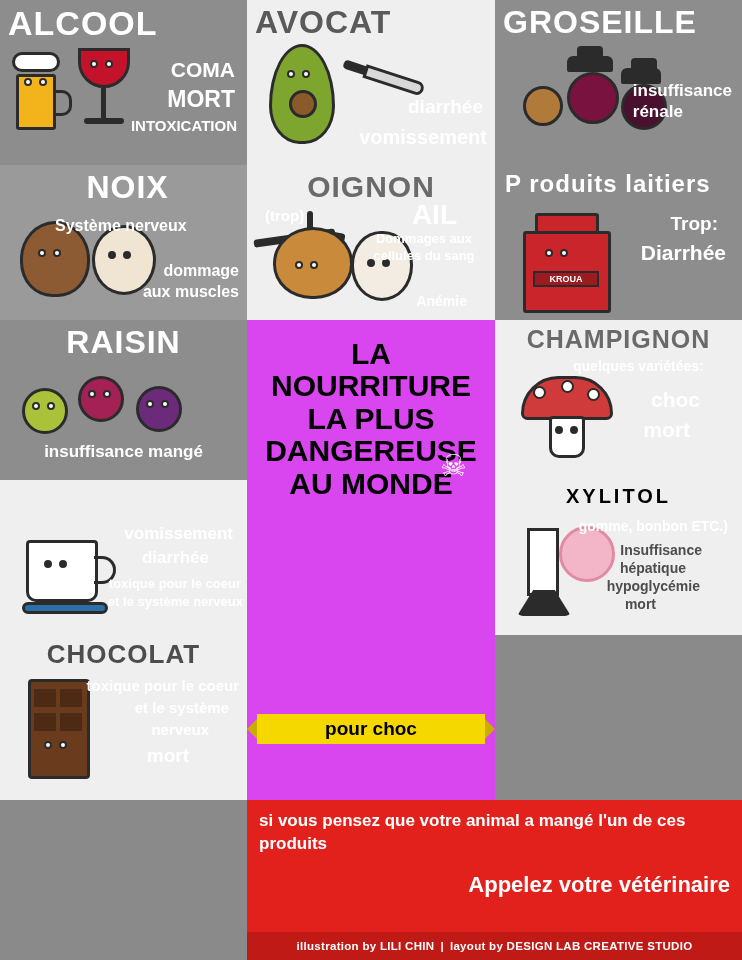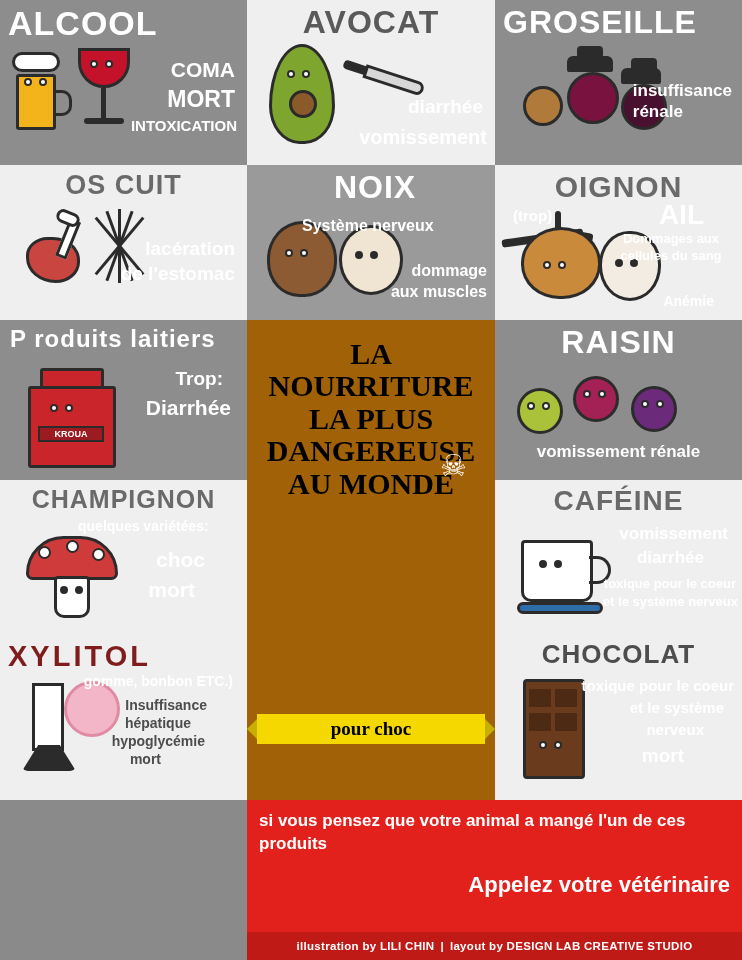--- a/index.html
+++ b/index.html
@@ -32,21 +32,21 @@
   }
   .title-white { color: #ffffff; }
   .title-dark  { color: #4d4d4d; }
 
   
   .c-alcool .title { font-size: 34px; text-align: left; }
   .c-alcool .t1 { position: absolute; right: 12px; top: 58px; font-size: 21px; font-weight: bold; color:#fff; }
   .c-alcool .t2 { position: absolute; right: 12px; top: 86px; font-size: 23px; font-weight: bold; color:#fff; }
   .c-alcool .t3 { position: absolute; right: 10px; top: 117px; font-size: 15px; font-weight: bold; color:#fff; }
 
-  .c-avocat .title { font-size: 32px; text-align: center; color:#5a5a5a; }
+  .c-avocat .title { font-size: 32px; color:#5a5a5a; }
   .c-avocat .t1 { position: absolute; right: 12px; top: 96px; font-size: 19px; font-weight: bold; color:#fff; }
   .c-avocat .t2 { position: absolute; right: 8px; top: 126px; font-size: 20px; font-weight: bold; color:#fff; }
 
   .c-groseille .title { font-size: 32px; text-align: left; }
   .c-groseille .t1 { position: absolute; right: 10px; top: 80px; font-size: 17px; font-weight: bold; color:#fff; line-height:1.25; }
 
   .c-oscuit .title { font-size: 27px; text-align: center; color:#fff; }
   .c-oscuit .t1 { position: absolute; right: 12px; top: 72px; font-size: 19px; font-weight: bold; color:#fff; line-height: 1.3; text-align: right;}
 
   .c-noix .title { font-size: 32px; text-align: center; }
@@ -74,40 +74,39 @@
   .c-grasse .title { font-size: 19px; text-align: center; }
   .c-grasse .t1 { position: absolute; right: 12px; top: 52px; font-size: 17px; font-weight: bold; color:#fff;}
   .c-grasse .t2 { position: absolute; right: 4px; top: 74px; font-size: 17px; font-weight: bold; color:#fff;}
 
   .c-cafeine .title { font-size: 28px; text-align: center; }
   .c-cafeine .t1 { position: absolute; right: 14px; top: 44px; font-size: 17px; font-weight: bold; color:#fff;}
   .c-cafeine .t2 { position: absolute; right: 38px; top: 68px; font-size: 17px; font-weight: bold; color:#fff;}
   .c-cafeine .t3 { position: absolute; right: 6px; top: 96px; font-size: 13px; font-weight: bold; color:#fff;}
   .c-cafeine .t4 { position: absolute; right: 4px; top: 114px; font-size: 13px; font-weight: bold; color:#fff;}
 
-  .c-xylitol .title { font-size: 29px; color:#7f1d1d; letter-spacing: 3px;}
+  .c-xylitol .title { font-size: 20px; text-align: center; color:#000000; letter-spacing: 3px;}
   .c-xylitol .t1 { position: absolute; right: 14px; top: 38px; font-size: 14px; font-weight: bold; color:#fff;}
   .c-xylitol .t2 { position: absolute; right: 40px; top: 62px; font-size: 14px; font-weight: bold; color:#4d4d4d;}
   .c-xylitol .t3 { position: absolute; right: 56px; top: 80px; font-size: 14px; font-weight: bold; color:#4d4d4d;}
   .c-xylitol .t4 { position: absolute; right: 42px; top: 98px; font-size: 14px; font-weight: bold; color:#4d4d4d;}
   .c-xylitol .t5 { position: absolute; right: 86px; top: 116px; font-size: 14px; font-weight: bold; color:#4d4d4d;}
 
   .c-chocolat .title { font-size: 26px; text-align: center; color:#4d4d4d; letter-spacing: 1px;}
   .c-chocolat .t1 { position: absolute; right: 8px; top: 42px; font-size: 15px; font-weight: bold; color:#fff;}
   .c-chocolat .t2 { position: absolute; right: 18px; top: 64px; font-size: 15px; font-weight: bold; color:#fff;}
   .c-chocolat .t3 { position: absolute; right: 38px; top: 86px; font-size: 15px; font-weight: bold; color:#fff;}
   .c-chocolat .t4 { position: absolute; right: 58px; top: 110px; font-size: 19px; font-weight: bold; color:#fff;}
 
   
   .center-panel {
     grid-column: 2; grid-row: 3 / span 3;
-    background: #a16207;
+    background: #d946ef;
     position: relative;
     padding: 8px 10px;
-    font-family: Liberation Serif, serif;
   }
   .center-panel .line {
     color:#000; font-weight: bold; text-align:center;
     font-size: 30px; line-height: 1.08; letter-spacing: 0px;
   }
   .center-panel .lines { margin-top: 10px; }
   .center-panel .l-la    { font-size: 30px; }
   .center-panel .l-nour  { font-size: 30px; }
   .center-panel .l-plus  { font-size: 30px; }
   .center-panel .l-dang  { font-size: 30px; }
@@ -288,39 +287,20 @@
       <div class="berry b3"></div>
       <div class="hat" style="left:44px; top:-2px;"></div>
       <div class="hat" style="left:98px; top:10px; width:40px;"></div>
     </div>
     <div class="t1">
       <span>insuffisance</span><br>
       <span>rénale</span>
     </div>
   </div>
 
-  <div class="cell bg-light c-oscuit">
-    <div class="title" style="color:#6a6a6a;">OS CUIT</div>
-    <div class="art bone">
-      <div class="meat"></div>
-        <div class="stick"></div>
-        <div class="knob"></div>
-    </div>
-    <div class="art splinter">
-      <i></i>
-        <i></i>
-        <i></i>
-        <i></i>
-        <i></i>
-    </div>
-    <div class="t1">
-      <span>lacération</span><br>
-      <span>de l'estomac</span>
-    </div>
-  </div>
 
   <div class="cell bg-mid c-noix">
     <div class="title title-white">NOIX</div>
     <div class="art walnut">
       <div class="sh"></div>
       <div class="eyes" style="left:18px; top:28px;">
           <span class="eye"></span>
           <span class="eye"></span>
         </div>
     </div>
@@ -406,21 +386,21 @@
         </div>
       <div class="eyes" style="left:72px; top:24px;">
           <span class="eye"></span>
           <span class="eye"></span>
         </div>
       <div class="eyes" style="left:130px; top:34px;">
           <span class="eye"></span>
           <span class="eye"></span>
         </div>
     </div>
-    <div class="t1">vomissement rénale</div>
+    <div class="t1">insuffisance mangé</div>
   </div>
 
   <div class="cell bg-light c-champi">
     <div class="title" style="color:#6a6a6a;">CHAMPIGNON</div>
     <div class="art mushroom">
       <div class="cap"></div>
       <div class="dot" style="left:12px; top:20px;"></div>
       <div class="dot" style="left:40px; top:14px;"></div>
       <div class="dot" style="left:66px; top:22px;"></div>
       <div class="stem"></div>
@@ -429,21 +409,20 @@
           <span class="eye dark"></span>
         </div>
     </div>
     <div class="t1">quelques variétées:</div>
     <div class="t2">choc</div>
     <div class="t3">mort</div>
   </div>
 
 
   <div class="cell bg-light c-cafeine">
-    <div class="title" style="color:#6a6a6a;">CAFÉINE</div>
     <div class="art mug2">
       <div class="cup"></div>
         <div class="handle"></div>
         <div class="saucer"></div>
       <div class="eyes" style="left:22px; top:28px;">
           <span class="eye dark"></span>
           <span class="eye dark"></span>
         </div>
     </div>
     <div class="t1">vomissement</div>

